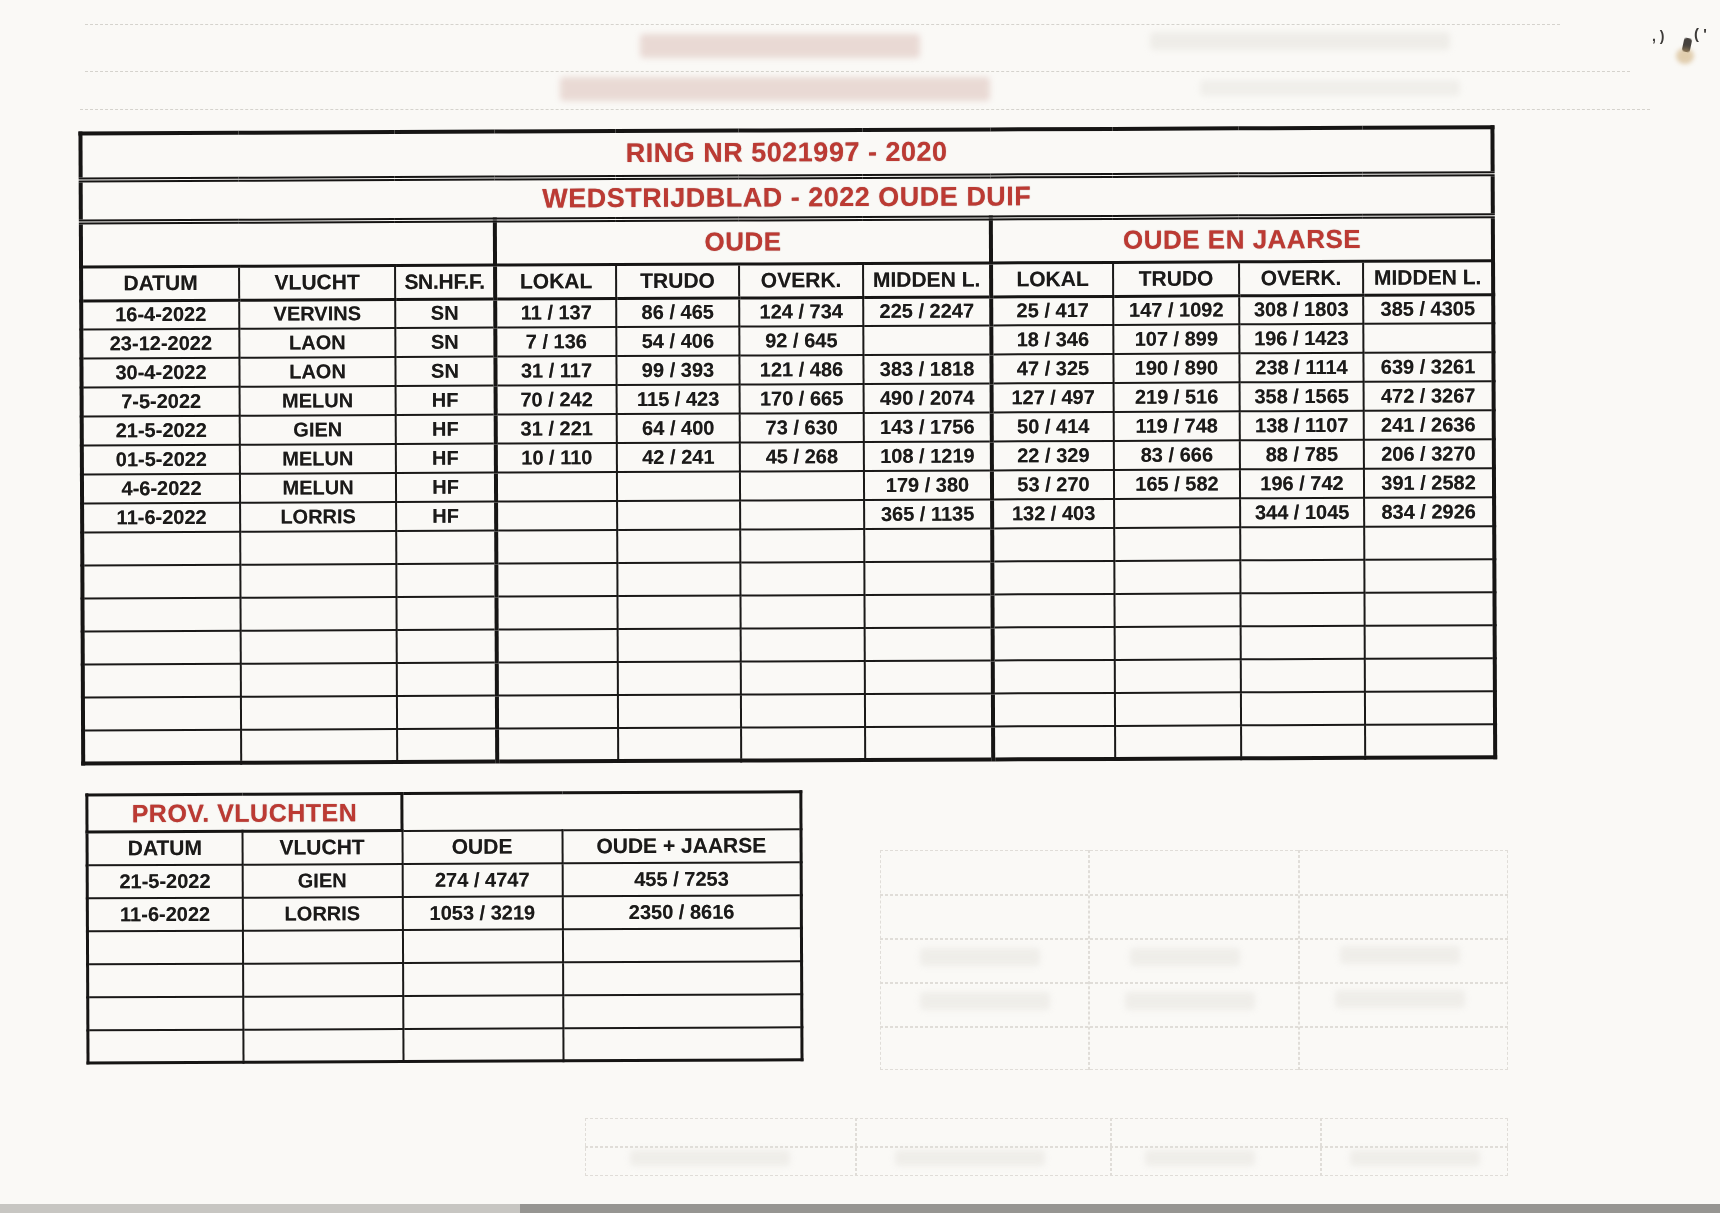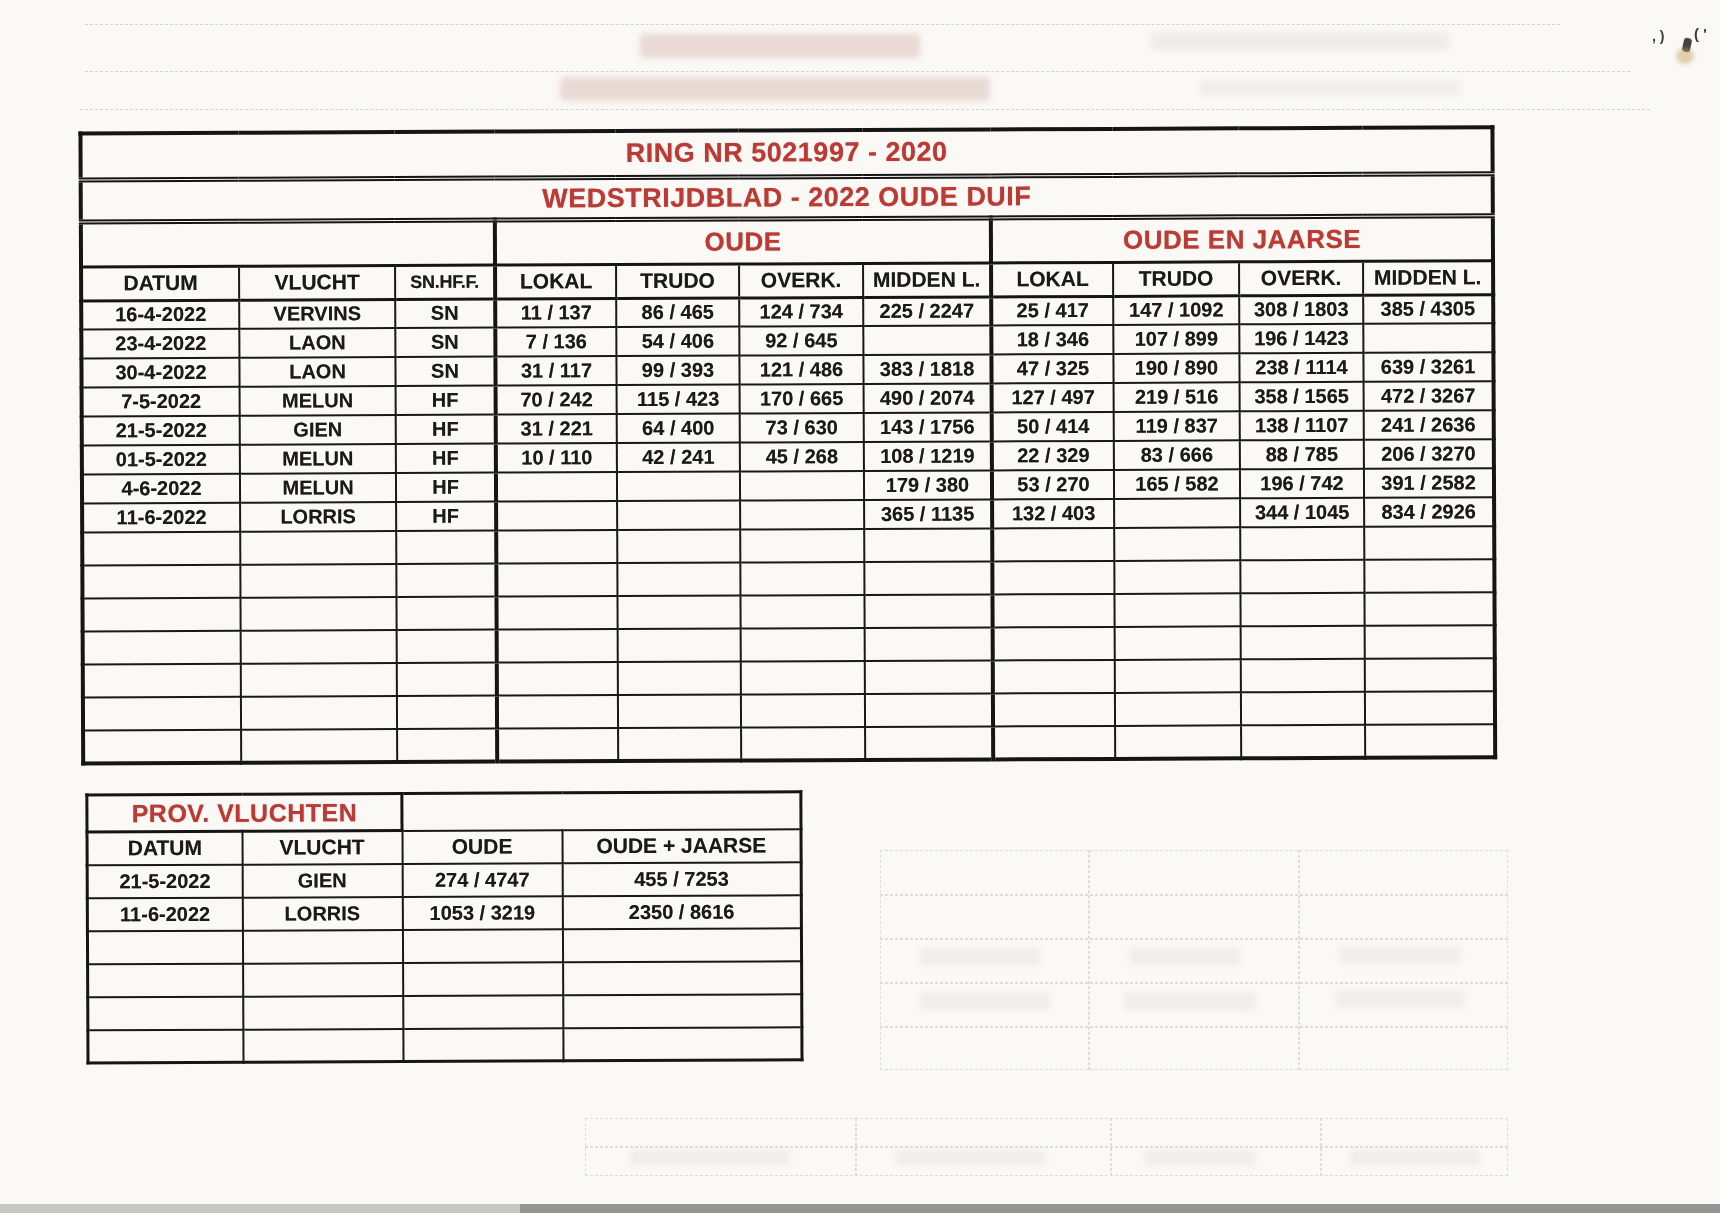--- a/index.html
+++ b/index.html
@@ -27,21 +27,21 @@
         font-weight:700;color:#1b1a19;font-size:20px;white-space:nowrap;overflow:hidden;
         text-shadow:0 0 .4px rgba(20,18,16,.55);}
   
   #main-table{left:80px;top:128px;width:1412px;border:4px solid #161514;}
   #main-table .title-row td{border-bottom:5px double #161514;}
   #main-table .title-row{height:46px;}
   #main-table .title-row.second{height:42px;}
   #main-table .group-row{height:45px;}
   #main-table .head-row{height:34px;}
   #main-table .head-row th{border-top:3px solid #161514;border-bottom:3px solid #161514;font-size:21px;}
-  #main-table .head-row th.small{font-size:18px;letter-spacing:-.3px;}
+  #main-table .head-row th.small{font-size:21px;letter-spacing:-.3px;}
   #main-table .data-row{height:29px;}
   #main-table .empty-row{height:33px;}
   .sep-l{border-left:4px solid #161514 !important;}
   .red-title{color:var(--accent,#bc3a33);font-size:27px;letter-spacing:.5px;
              text-shadow:0 0 1px rgba(110,20,16,.55);}
   .group-row td.red-title{font-size:26px;}
   
   #prov-table{left:84px;top:790px;width:714px;border:3px solid #161514;}
   #prov-table .title-row{height:37px;}
   #prov-table .title-row .title-cell{border:3px solid #161514;border-bottom:3px solid #161514;}
@@ -147,21 +147,21 @@
             <td class="sep-l">11 / 137</td>
             <td>86 / 465</td>
             <td>124 / 734</td>
             <td>225 / 2247</td>
             <td class="sep-l">25 / 417</td>
             <td>147 / 1092</td>
             <td>308 / 1803</td>
             <td>385 / 4305</td>
           </tr>
           <tr class="data-row">
-            <td>23-4-2022</td>
+            <td>23-12-2022</td>
             <td>LAON</td>
             <td>SN</td>
             <td class="sep-l">7 / 136</td>
             <td>54 / 406</td>
             <td>92 / 645</td>
             <td></td>
             <td class="sep-l">18 / 346</td>
             <td>107 / 899</td>
             <td>196 / 1423</td>
             <td></td>
@@ -194,21 +194,21 @@
           </tr>
           <tr class="data-row">
             <td>21-5-2022</td>
             <td>GIEN</td>
             <td>HF</td>
             <td class="sep-l">31 / 221</td>
             <td>64 / 400</td>
             <td>73 / 630</td>
             <td>143 / 1756</td>
             <td class="sep-l">50 / 414</td>
-            <td>119 / 837</td>
+            <td>119 / 748</td>
             <td>138 / 1107</td>
             <td>241 / 2636</td>
           </tr>
           <tr class="data-row">
             <td>01-5-2022</td>
             <td>MELUN</td>
             <td>HF</td>
             <td class="sep-l">10 / 110</td>
             <td>42 / 241</td>
             <td>45 / 268</td>

